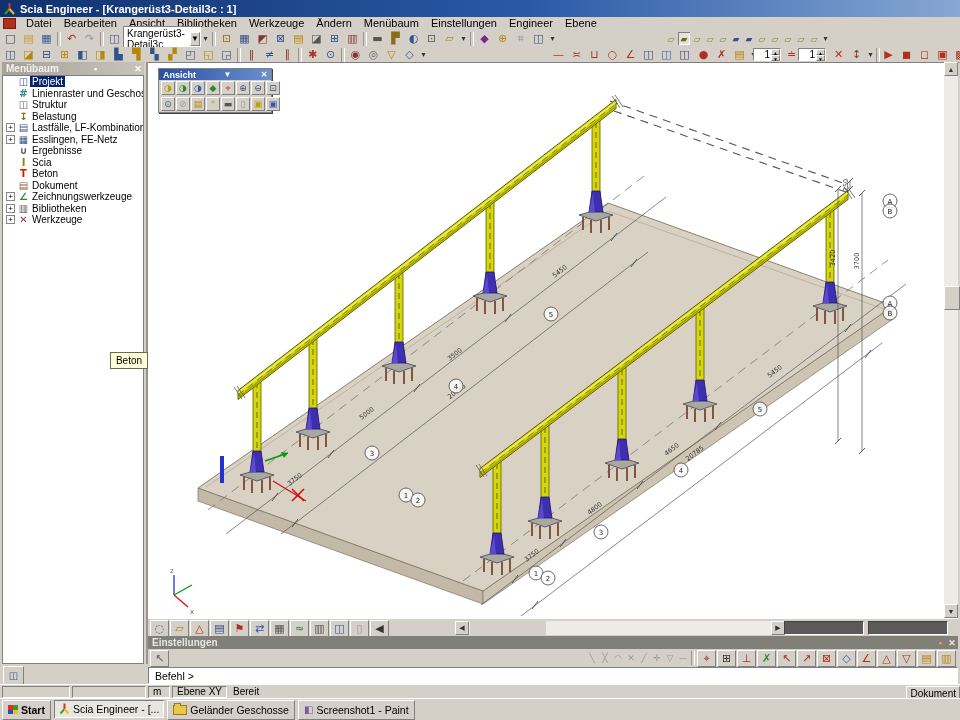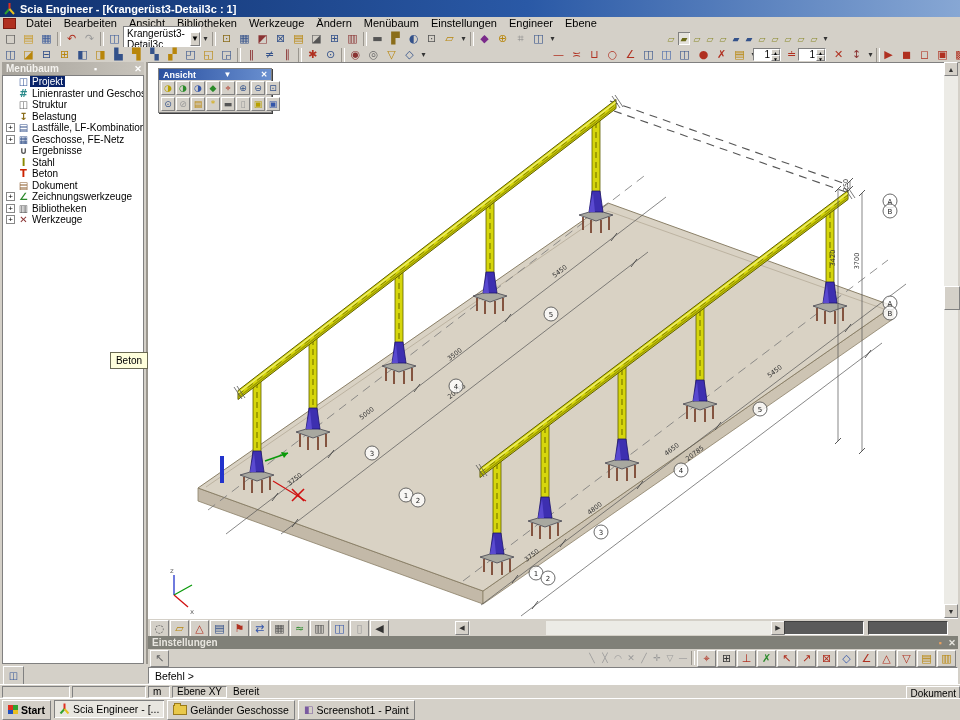--- a/index.html
+++ b/index.html
@@ -312,31 +312,31 @@
         <span class="tlabel">Belastung</span>
       </div>
       <div class="treeitem">
         <span class="exp">+</span>
         <span class="ticon" style="color: rgb(51, 81, 138); font-weight: bold;">▤</span>
         <span class="tlabel">Lastfälle, LF-Kombinationen</span>
       </div>
       <div class="treeitem">
         <span class="exp">+</span>
         <span class="ticon" style="color: rgb(51, 81, 138); font-weight: bold;">▦</span>
-        <span class="tlabel">Geschosse, FE-Netz</span>
+        <span class="tlabel">Esslingen, FE-Netz</span>
       </div>
       <div class="treeitem">
         <span class="noexp"></span>
         <span class="ticon" style="color: rgb(85, 85, 85); font-weight: bold;">∪</span>
         <span class="tlabel">Ergebnisse</span>
       </div>
       <div class="treeitem">
         <span class="noexp"></span>
         <span class="ticon" style="color: rgb(138, 138, 0); font-weight: bold;">I</span>
-        <span class="tlabel">Stahl</span>
+        <span class="tlabel">Scia</span>
       </div>
       <div class="treeitem">
         <span class="noexp"></span>
         <span class="ticon" style="color: rgb(204, 34, 0); font-weight: bold;">T</span>
         <span class="tlabel">Beton</span>
       </div>
       <div class="treeitem">
         <span class="noexp"></span>
         <span class="ticon" style="color: rgb(138, 90, 42); font-weight: bold;">▤</span>
         <span class="tlabel">Dokument</span>

